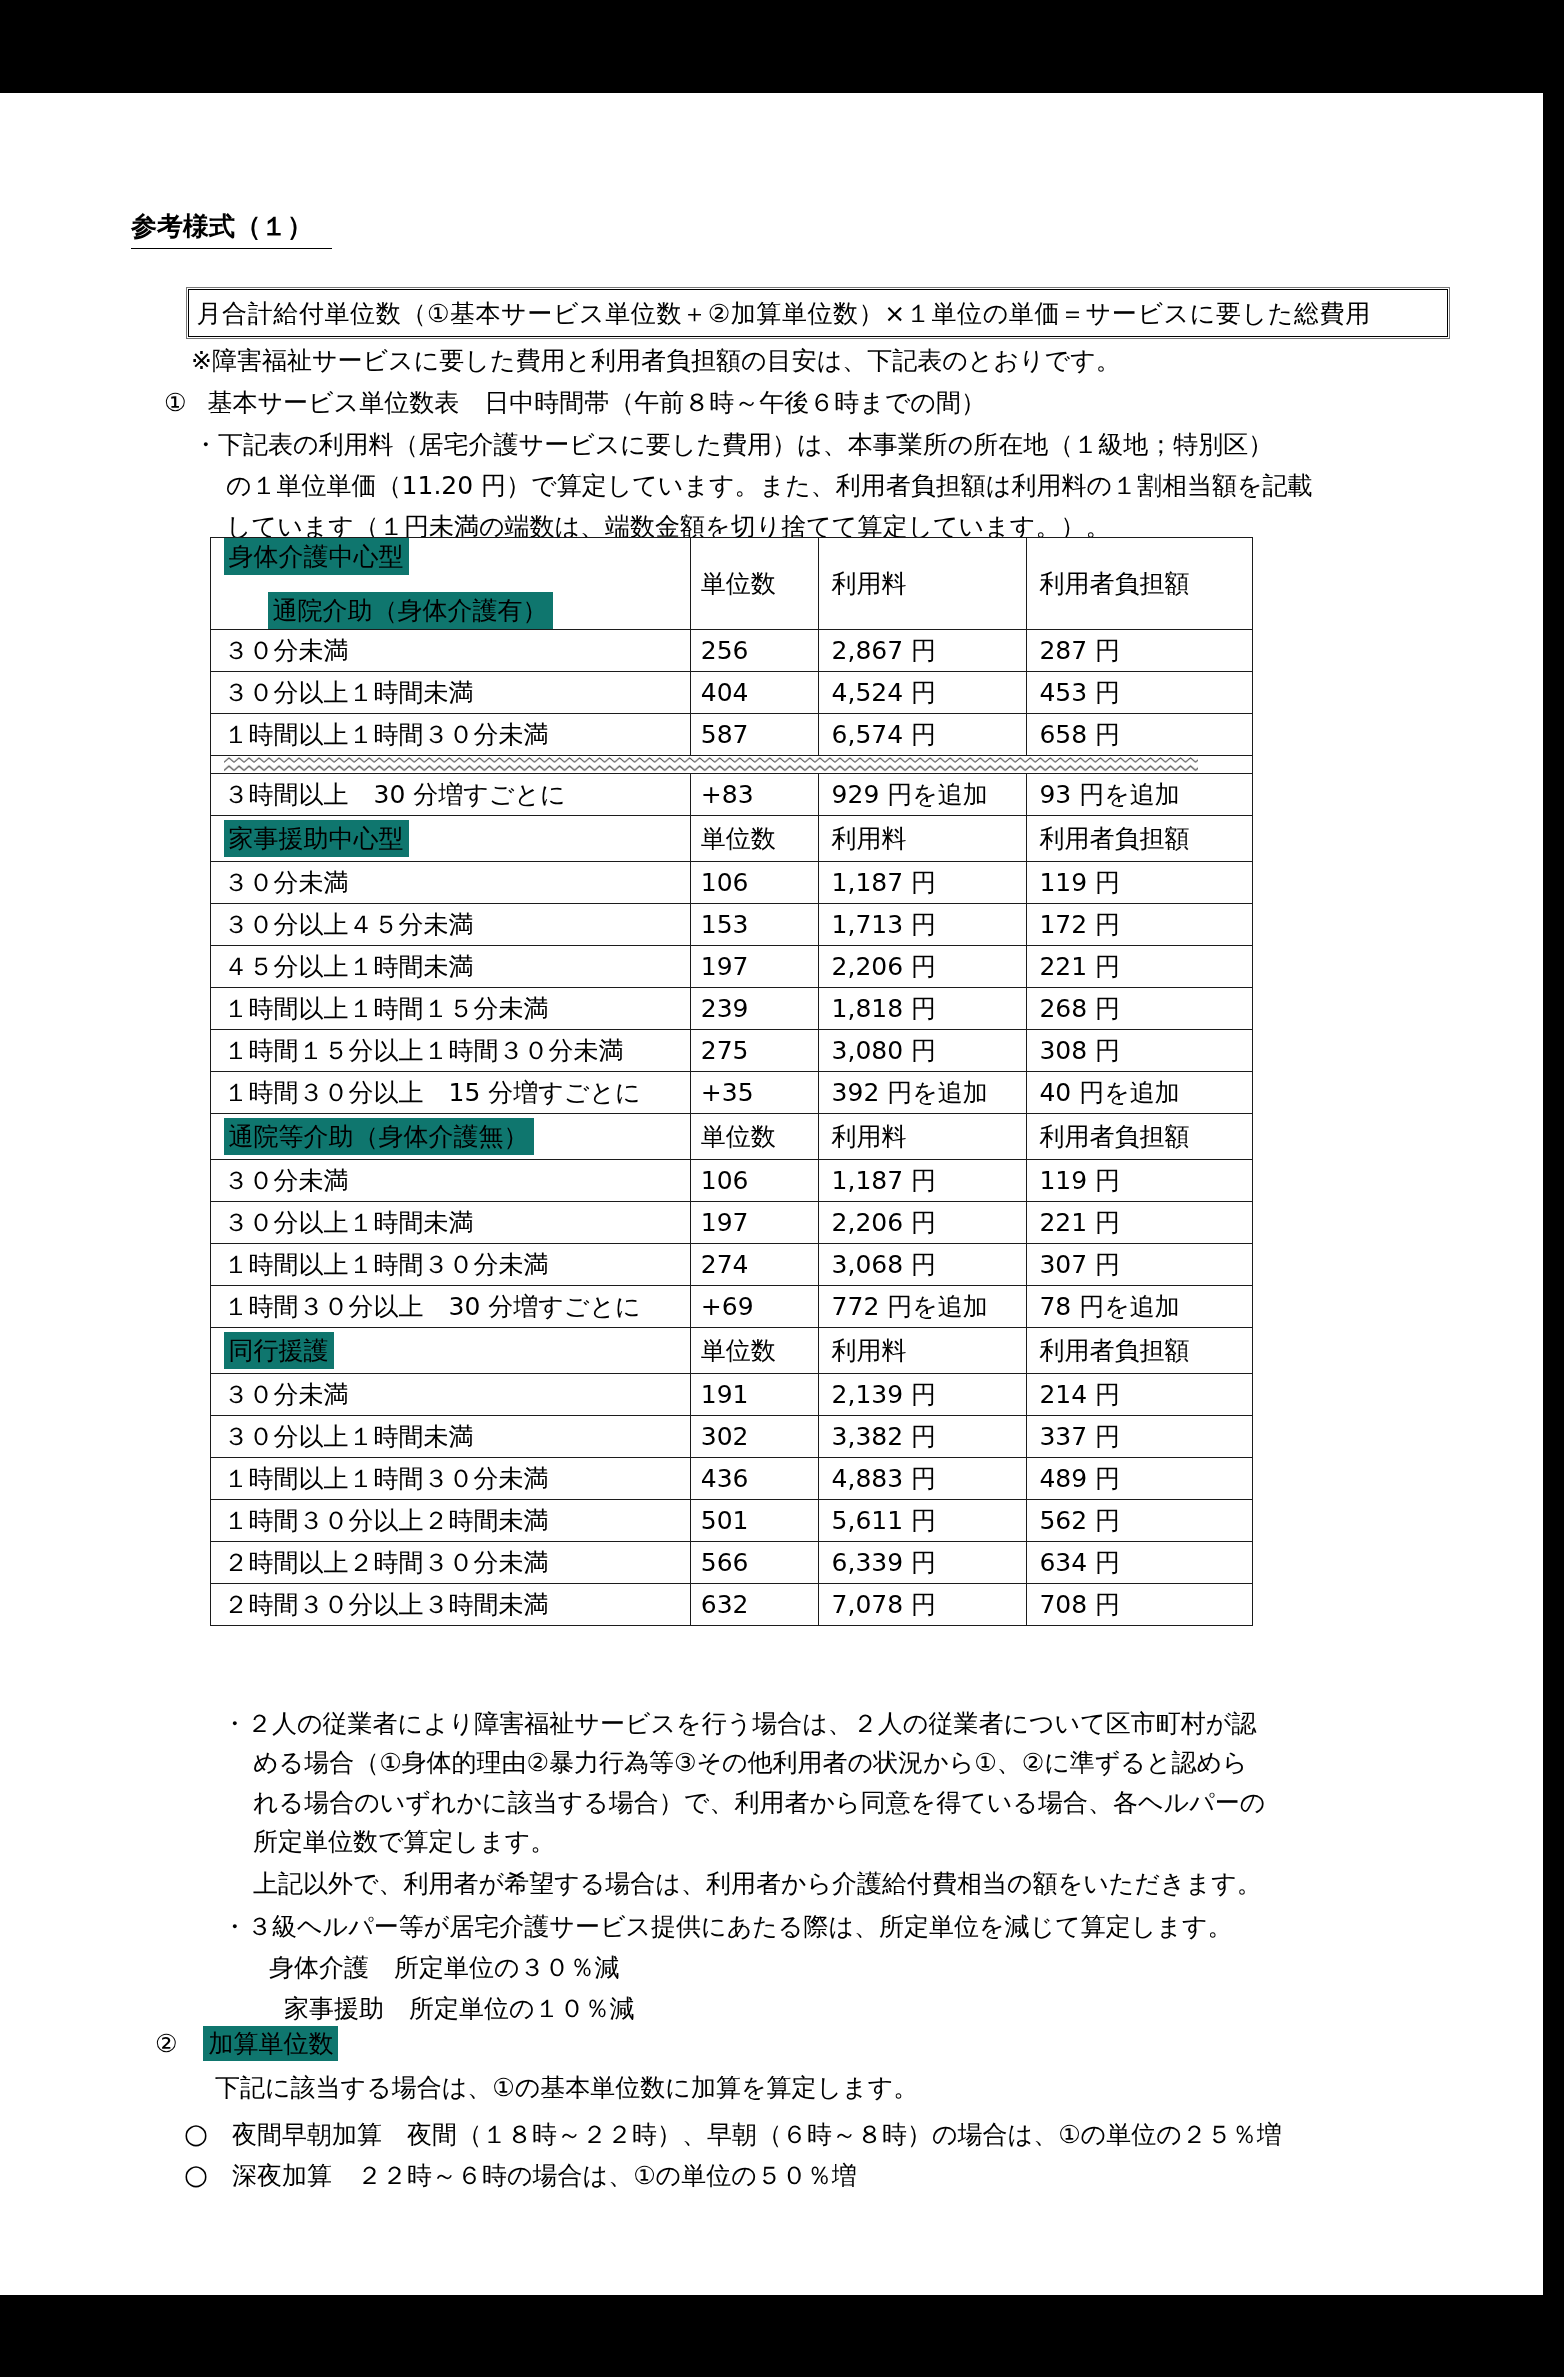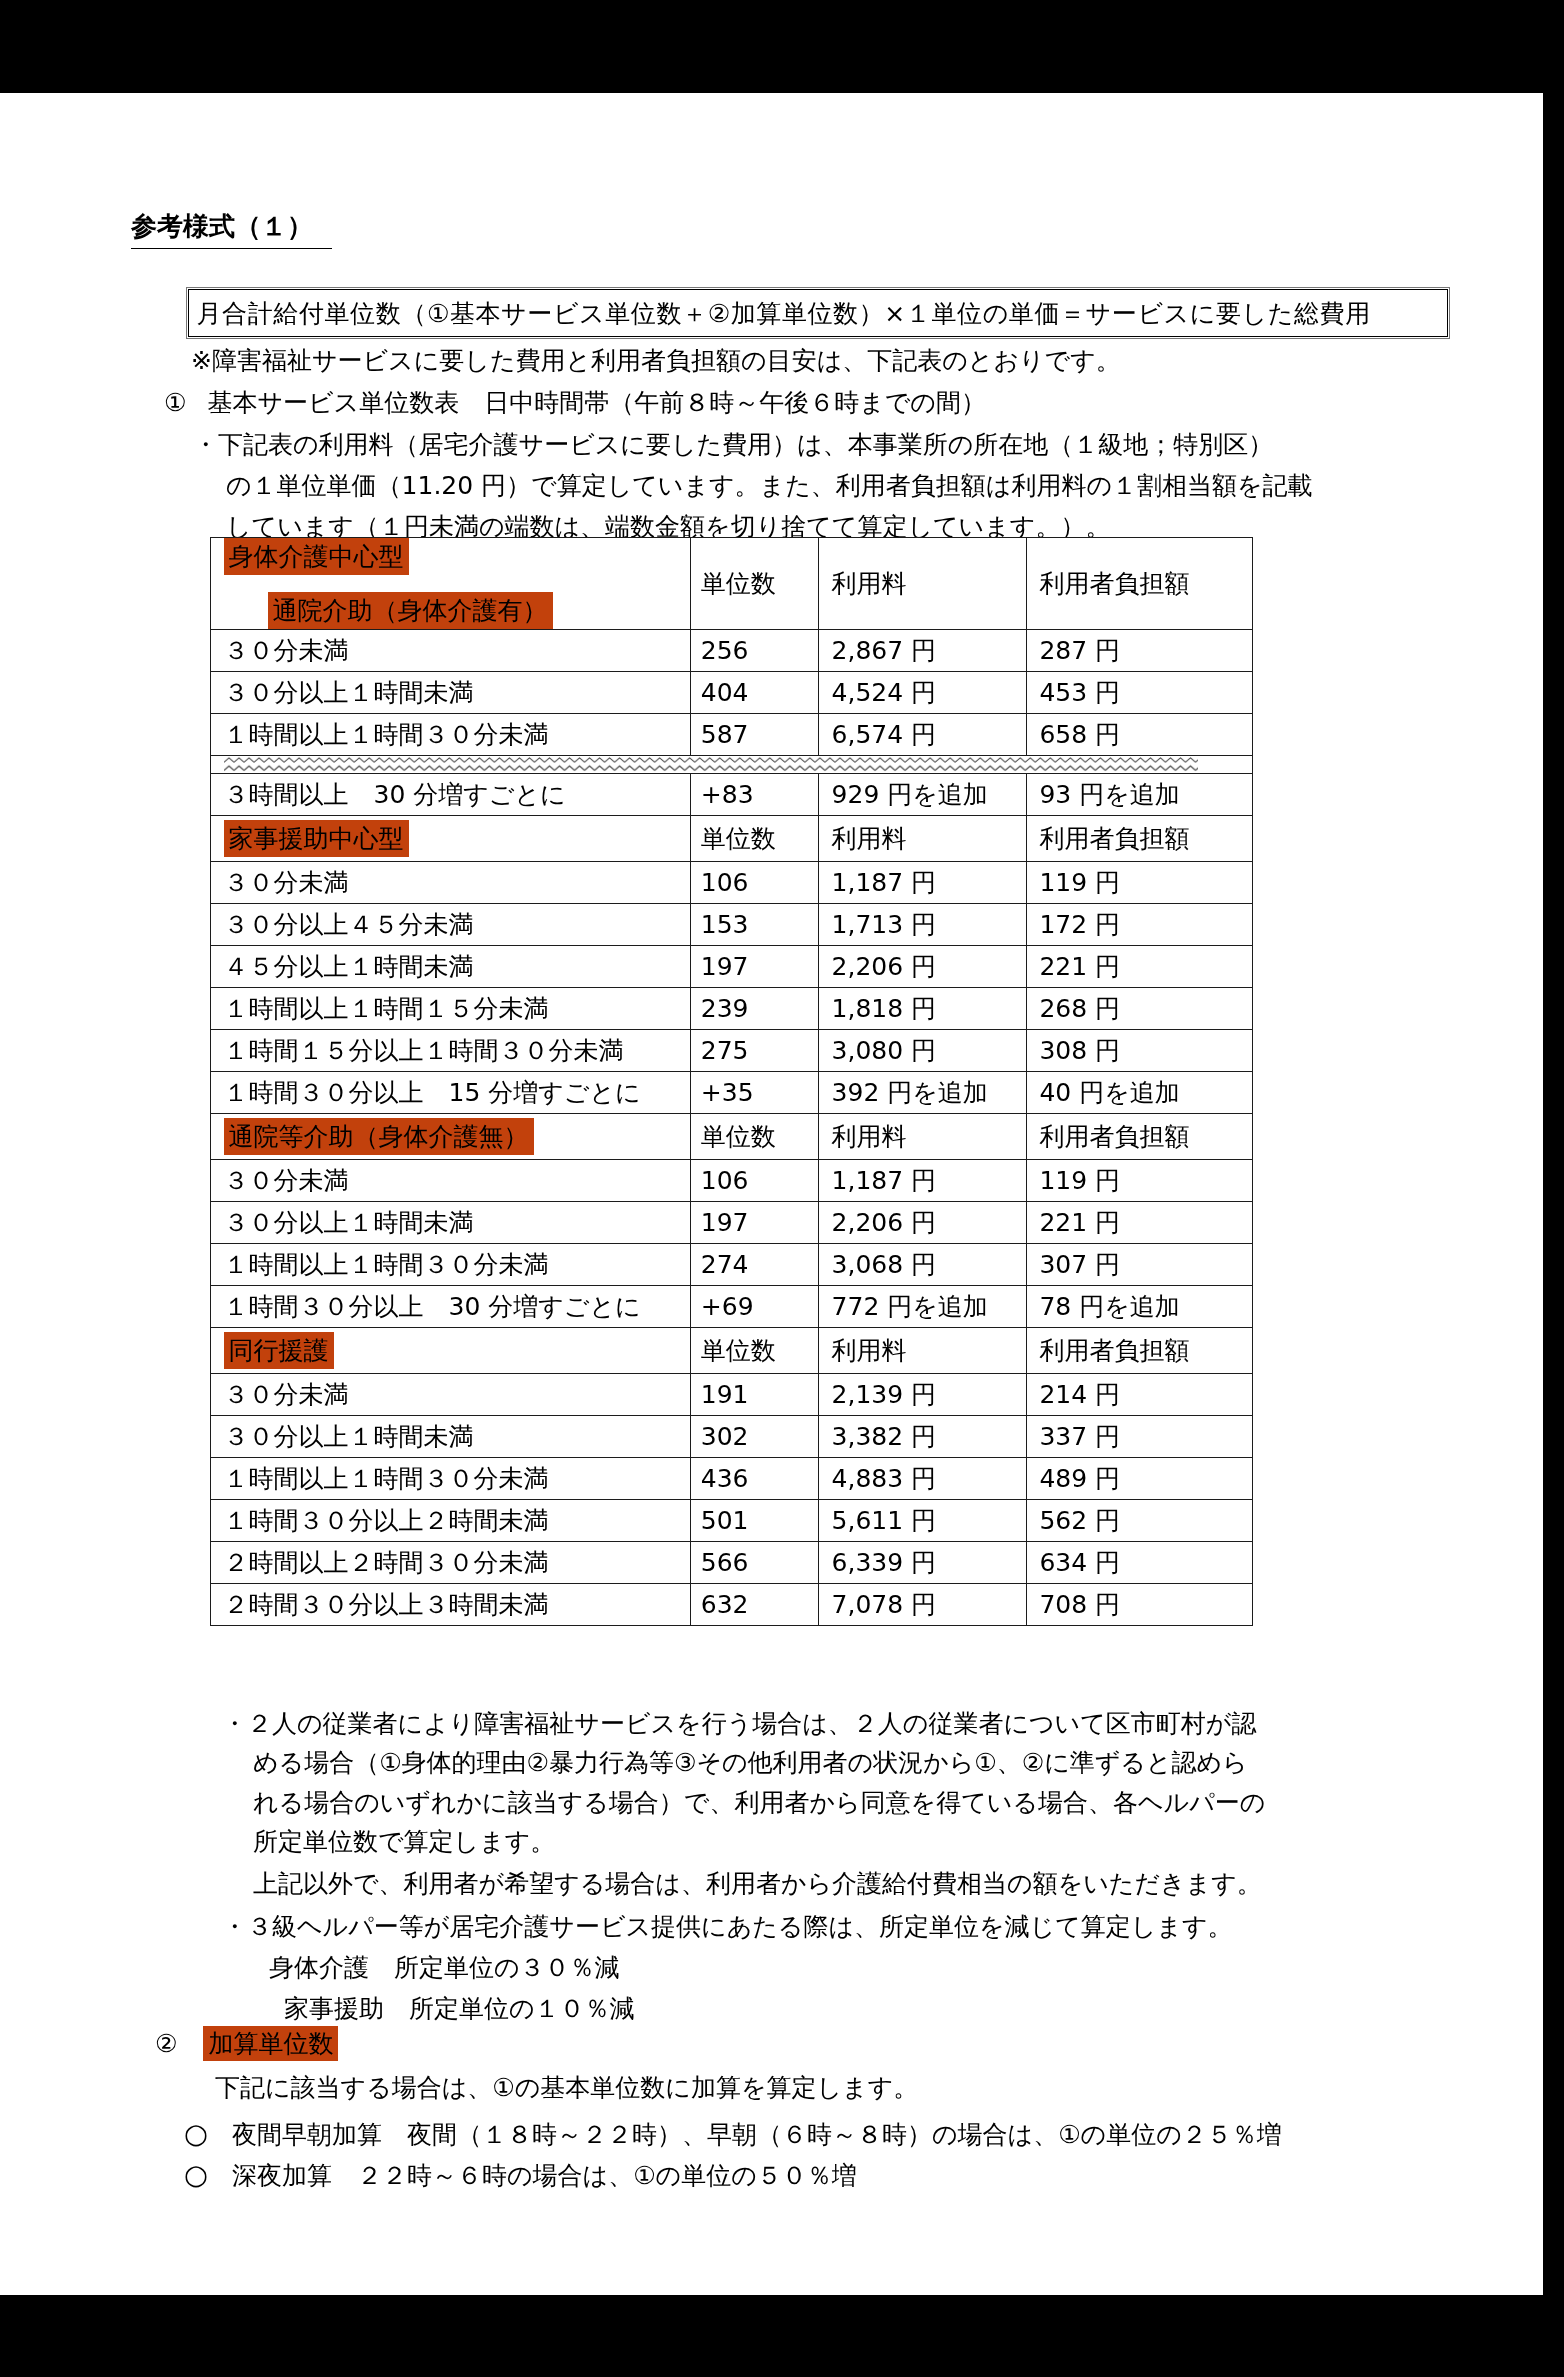--- a/index.html
+++ b/index.html
@@ -40,21 +40,21 @@
     border:1.3px solid #1c1c1c;vertical-align:middle;
     padding:0 6.3px 0 12.5px;background:#fff;
   }
   #unit-table .c1{width:460px;}
   #unit-table .c2{width:111px;padding-left:10px;}
   #unit-table .c3{width:188px;}
   #unit-table .c4{width:206px;}
   .tr-data td{height:41px;}
   .tr-header td{height:45px;}
   .tr-header2 td{height:84px;vertical-align:top;padding-top:8.8px;}
-  .hl{background:#c2410c;padding:1.9px 5px;display:inline-block;}
+  .hl{background:#0f766e;padding:1.9px 5px;display:inline-block;}
   .hl2-wrap{margin-top:17px;padding-left:44px;}
   .tr-break td{border:0;padding:0;height:17.5px;}
   .tr-break svg{display:block;}
 
   .note-line{white-space:nowrap;}
   #sec2-heading{left:155px;top:2026px;}
   #sec2-heading .gap{display:inline-block;width:26px;}
   #sec2-intro{left:215px;top:2072px;}
   .circle-item .bullet{display:inline-block;width:48px;font-size:27.5px;}
   #sec2-item-0{left:184px;top:2116px;}

